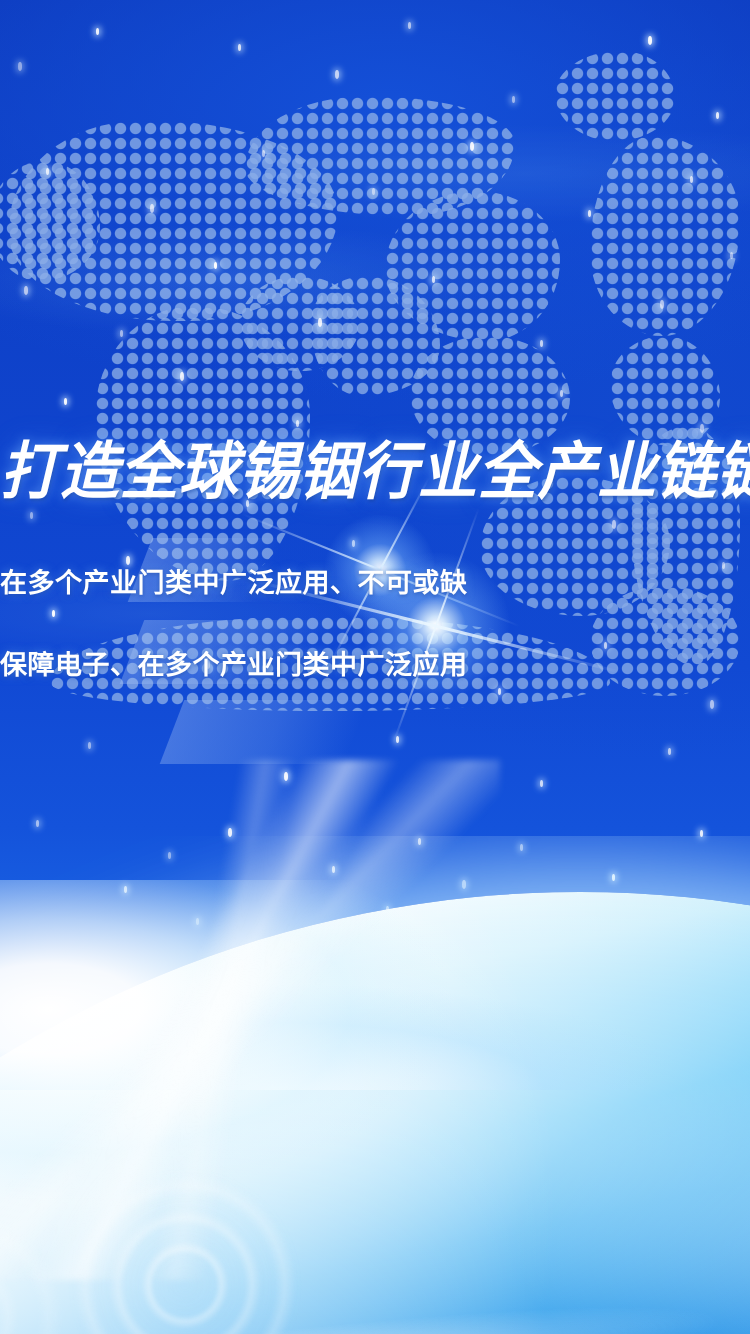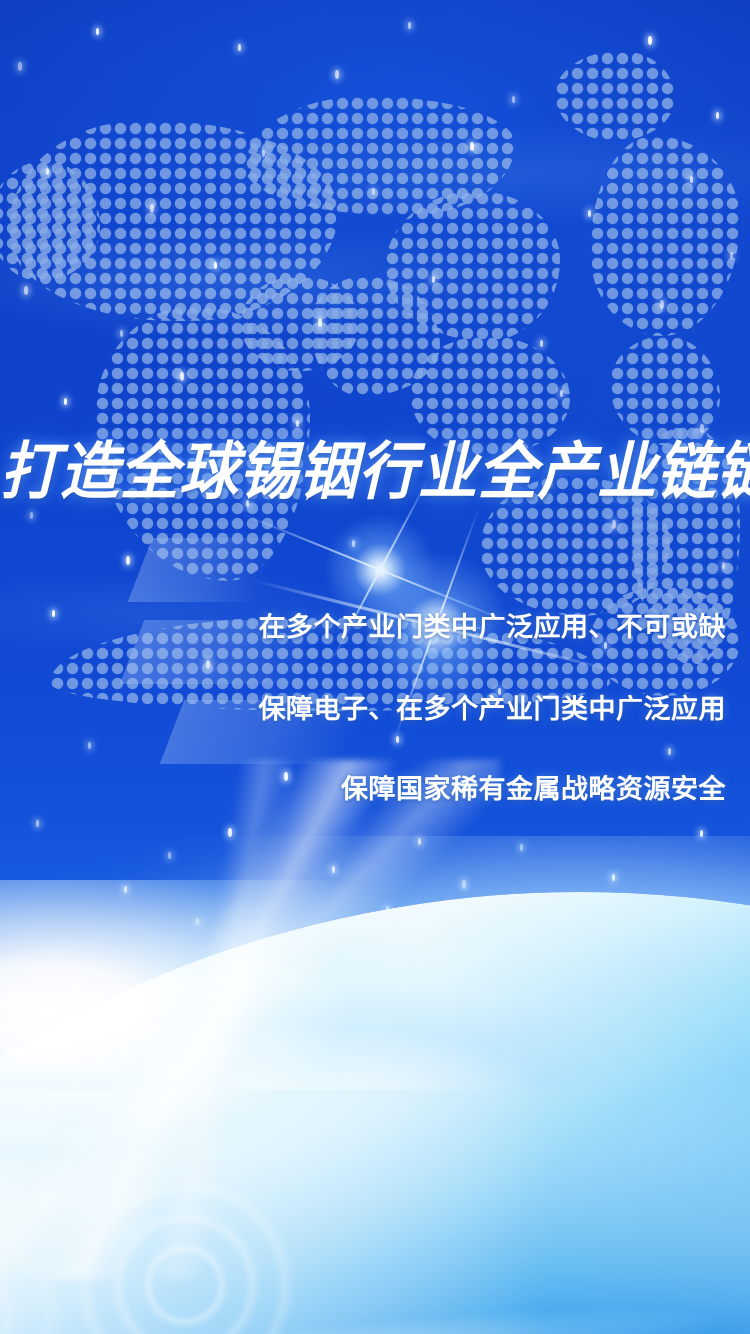--- a/index.html
+++ b/index.html
@@ -238,31 +238,30 @@
     text-shadow:
       0 0 10px rgba(120,180,255,.55),
       0 0 26px rgba(80,150,255,.45),
       1px 2px 3px rgba(8,40,130,.55);
     transform: scaleY(1.06);
   }
 
   .sub {
     position: absolute;
     width: 726px;
-    text-align: right;
+    text-align: left;
     font-family: "Liberation Sans", "DejaVu Sans", sans-serif;
     font-size: 27px;
     font-weight: 700;
     letter-spacing: .5px;
     color: #ffffff;
     white-space: nowrap;
     text-shadow:
       0 0 8px rgba(110,175,255,.60),
       0 1px 4px rgba(10,45,140,.70);
-    margin-top: 44px;
   }
   #sub0 { top: 561px; }
   #sub1 { top: 643px; }
   #sub2 { top: 723px; }
 </style>
 </head>
 <body>
 
 <div id="poster">
 
@@ -366,15 +365,14 @@
   <div id="ribbons">
       <div class="ribbon" style="left: 140px; top: 538px; width: 130px;"></div>
       <div class="ribbon" style="left: 132px; top: 620px; width: 185px;"></div>
       <div class="ribbon" style="left: 172px; top: 700px; width: 185px;"></div>
     </div>
 
   <div class="headline">打造全球锡铟行业全产业链链主</div>
 
   <div class="sub" id="sub0">在多个产业门类中广泛应用、不可或缺</div>
   <div class="sub" id="sub1">保障电子、在多个产业门类中广泛应用</div>
-  <div class="sub" id="sub2">保障国家稀有金属战略资源安全</div>
 
 </div>
 
 </body></html>

